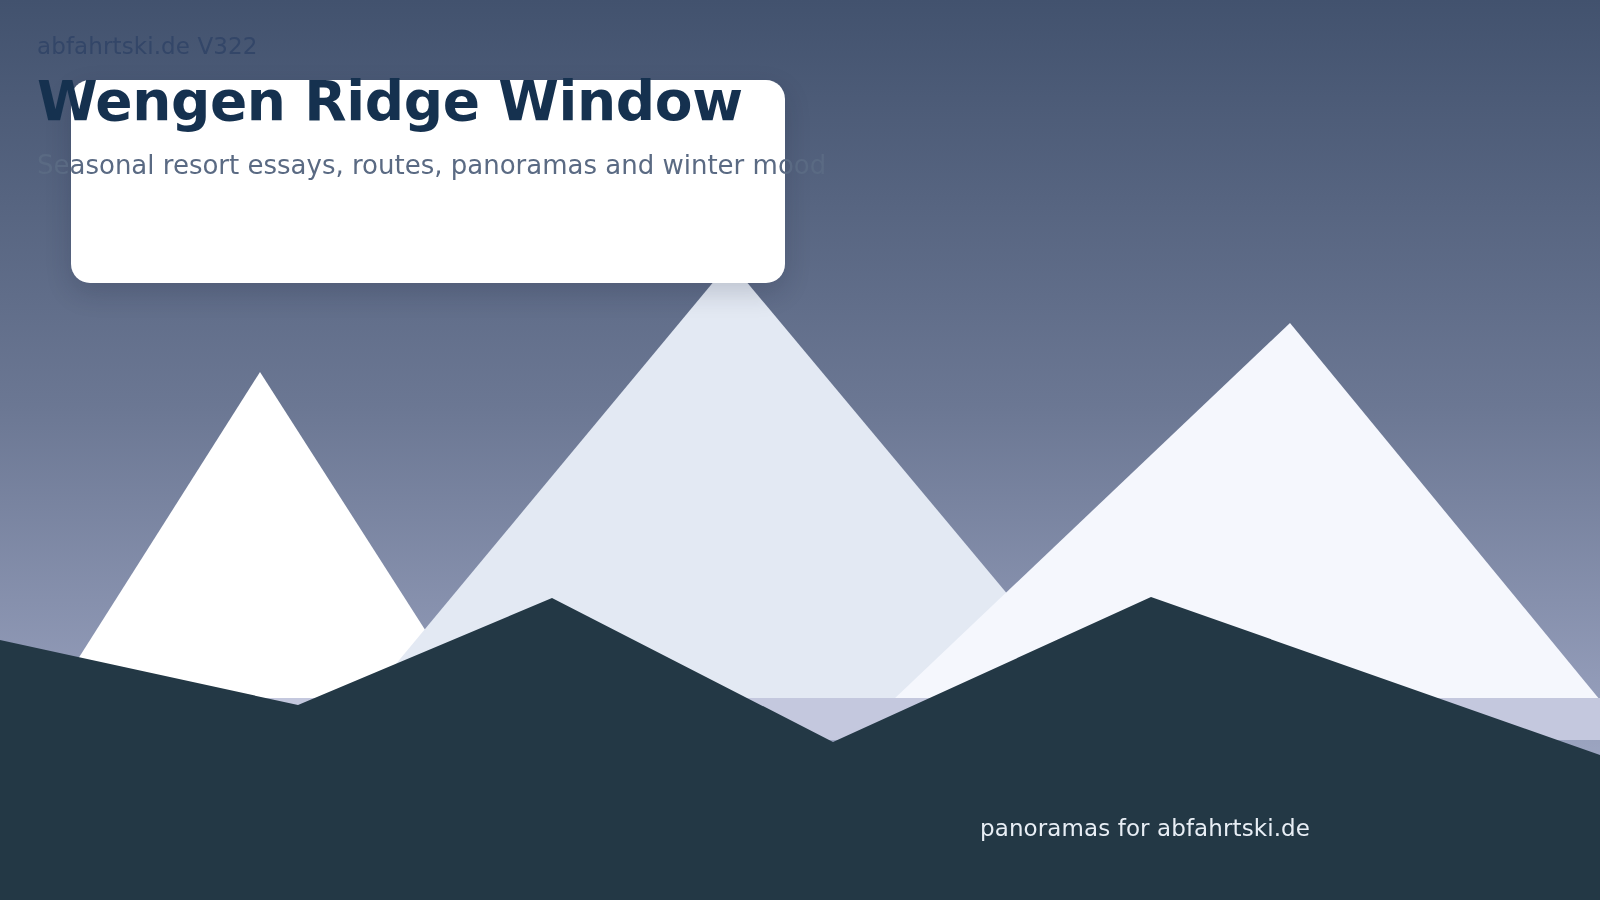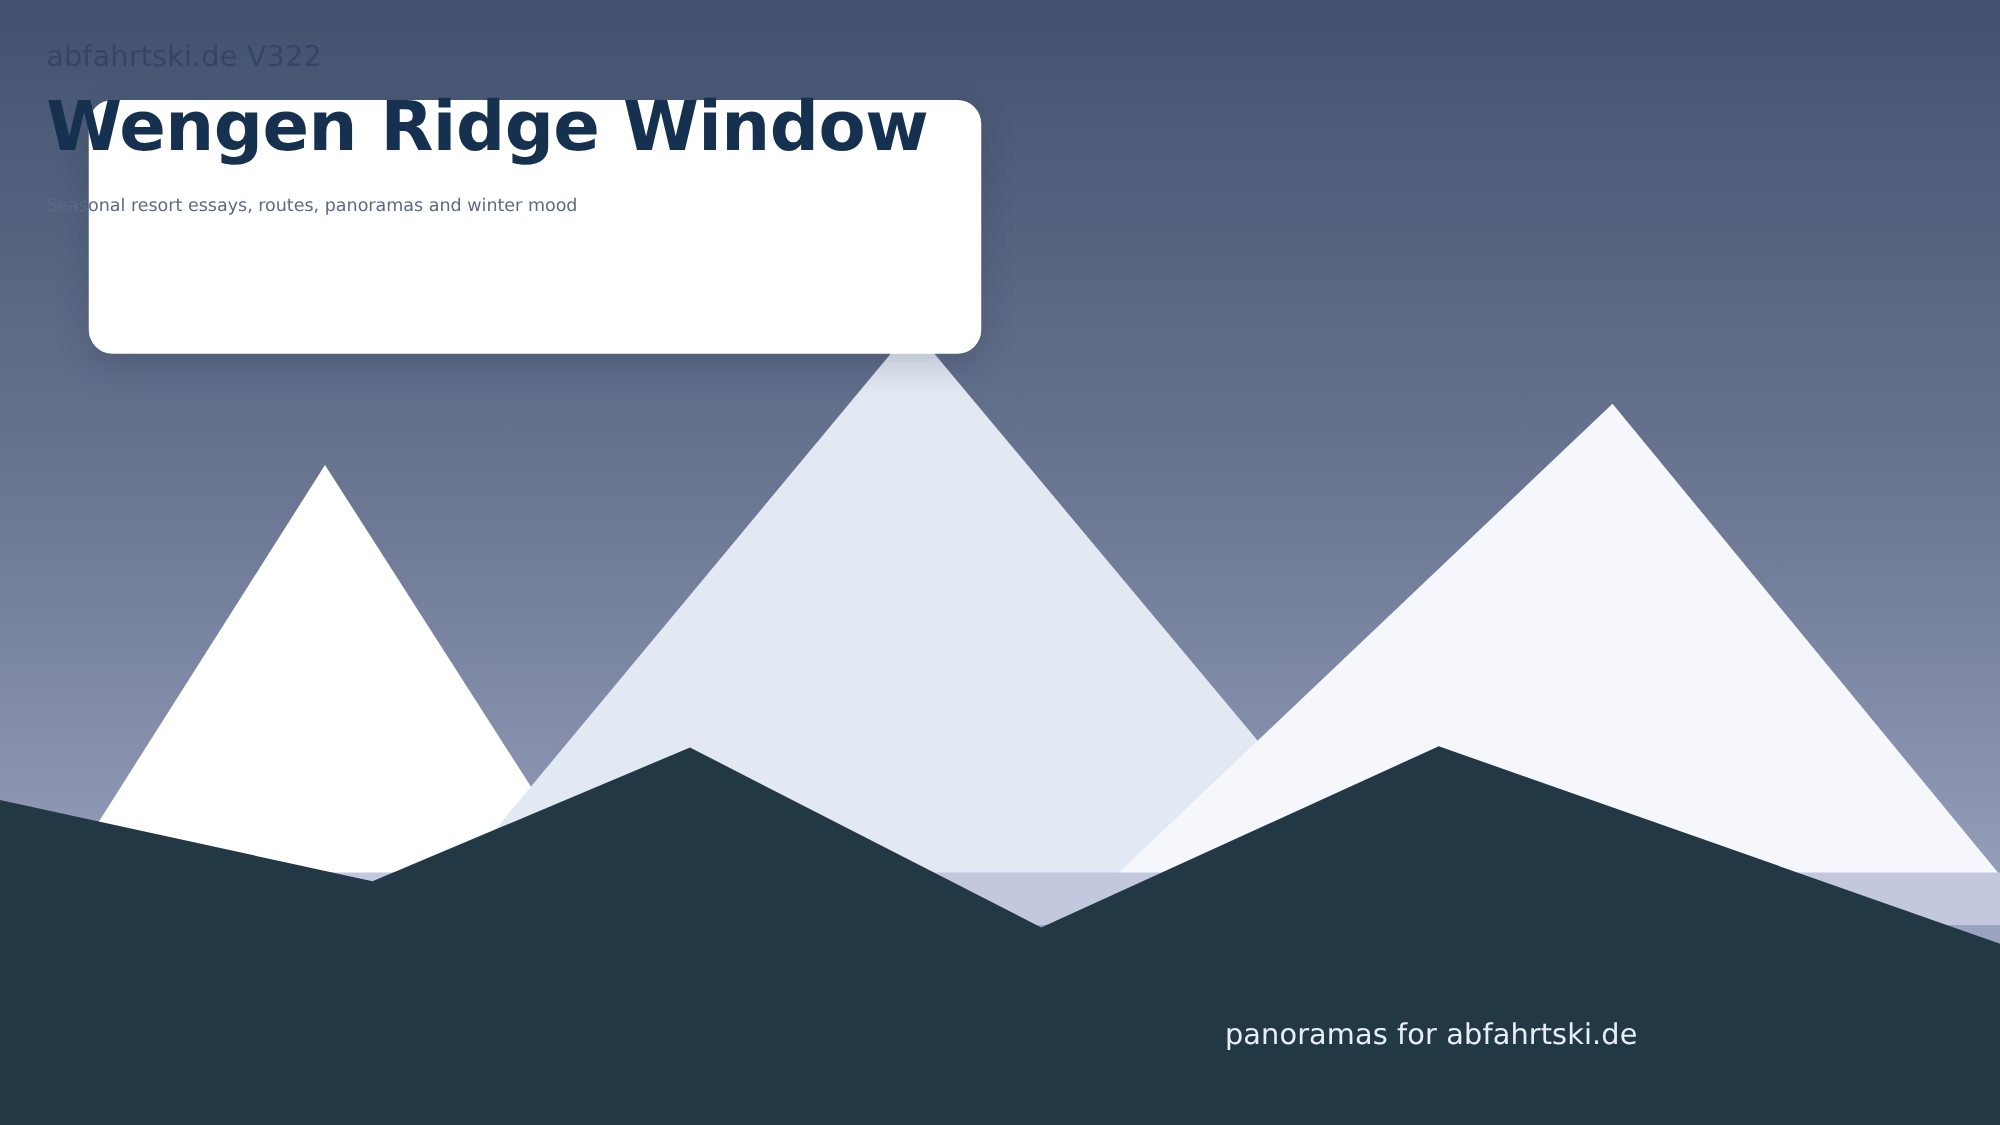--- a/index.html
+++ b/index.html
@@ -57,21 +57,21 @@
     margin-top: 9px;
     font-size: 55px;
     line-height: 64px;
     font-weight: 700;
     color: #15314f;
     letter-spacing: -0.4px;
     white-space: nowrap;
   }
   .subtitle {
     margin-top: 18px;
-    font-size: 14px;
+    font-size: 26px;
     line-height: 28px;
     color: #5a6a83;
     white-space: nowrap;
   }
   .footer-note {
     position: absolute;
     left: 980px;
     top: 812px;
     font-size: 23px;
     line-height: 32px;

